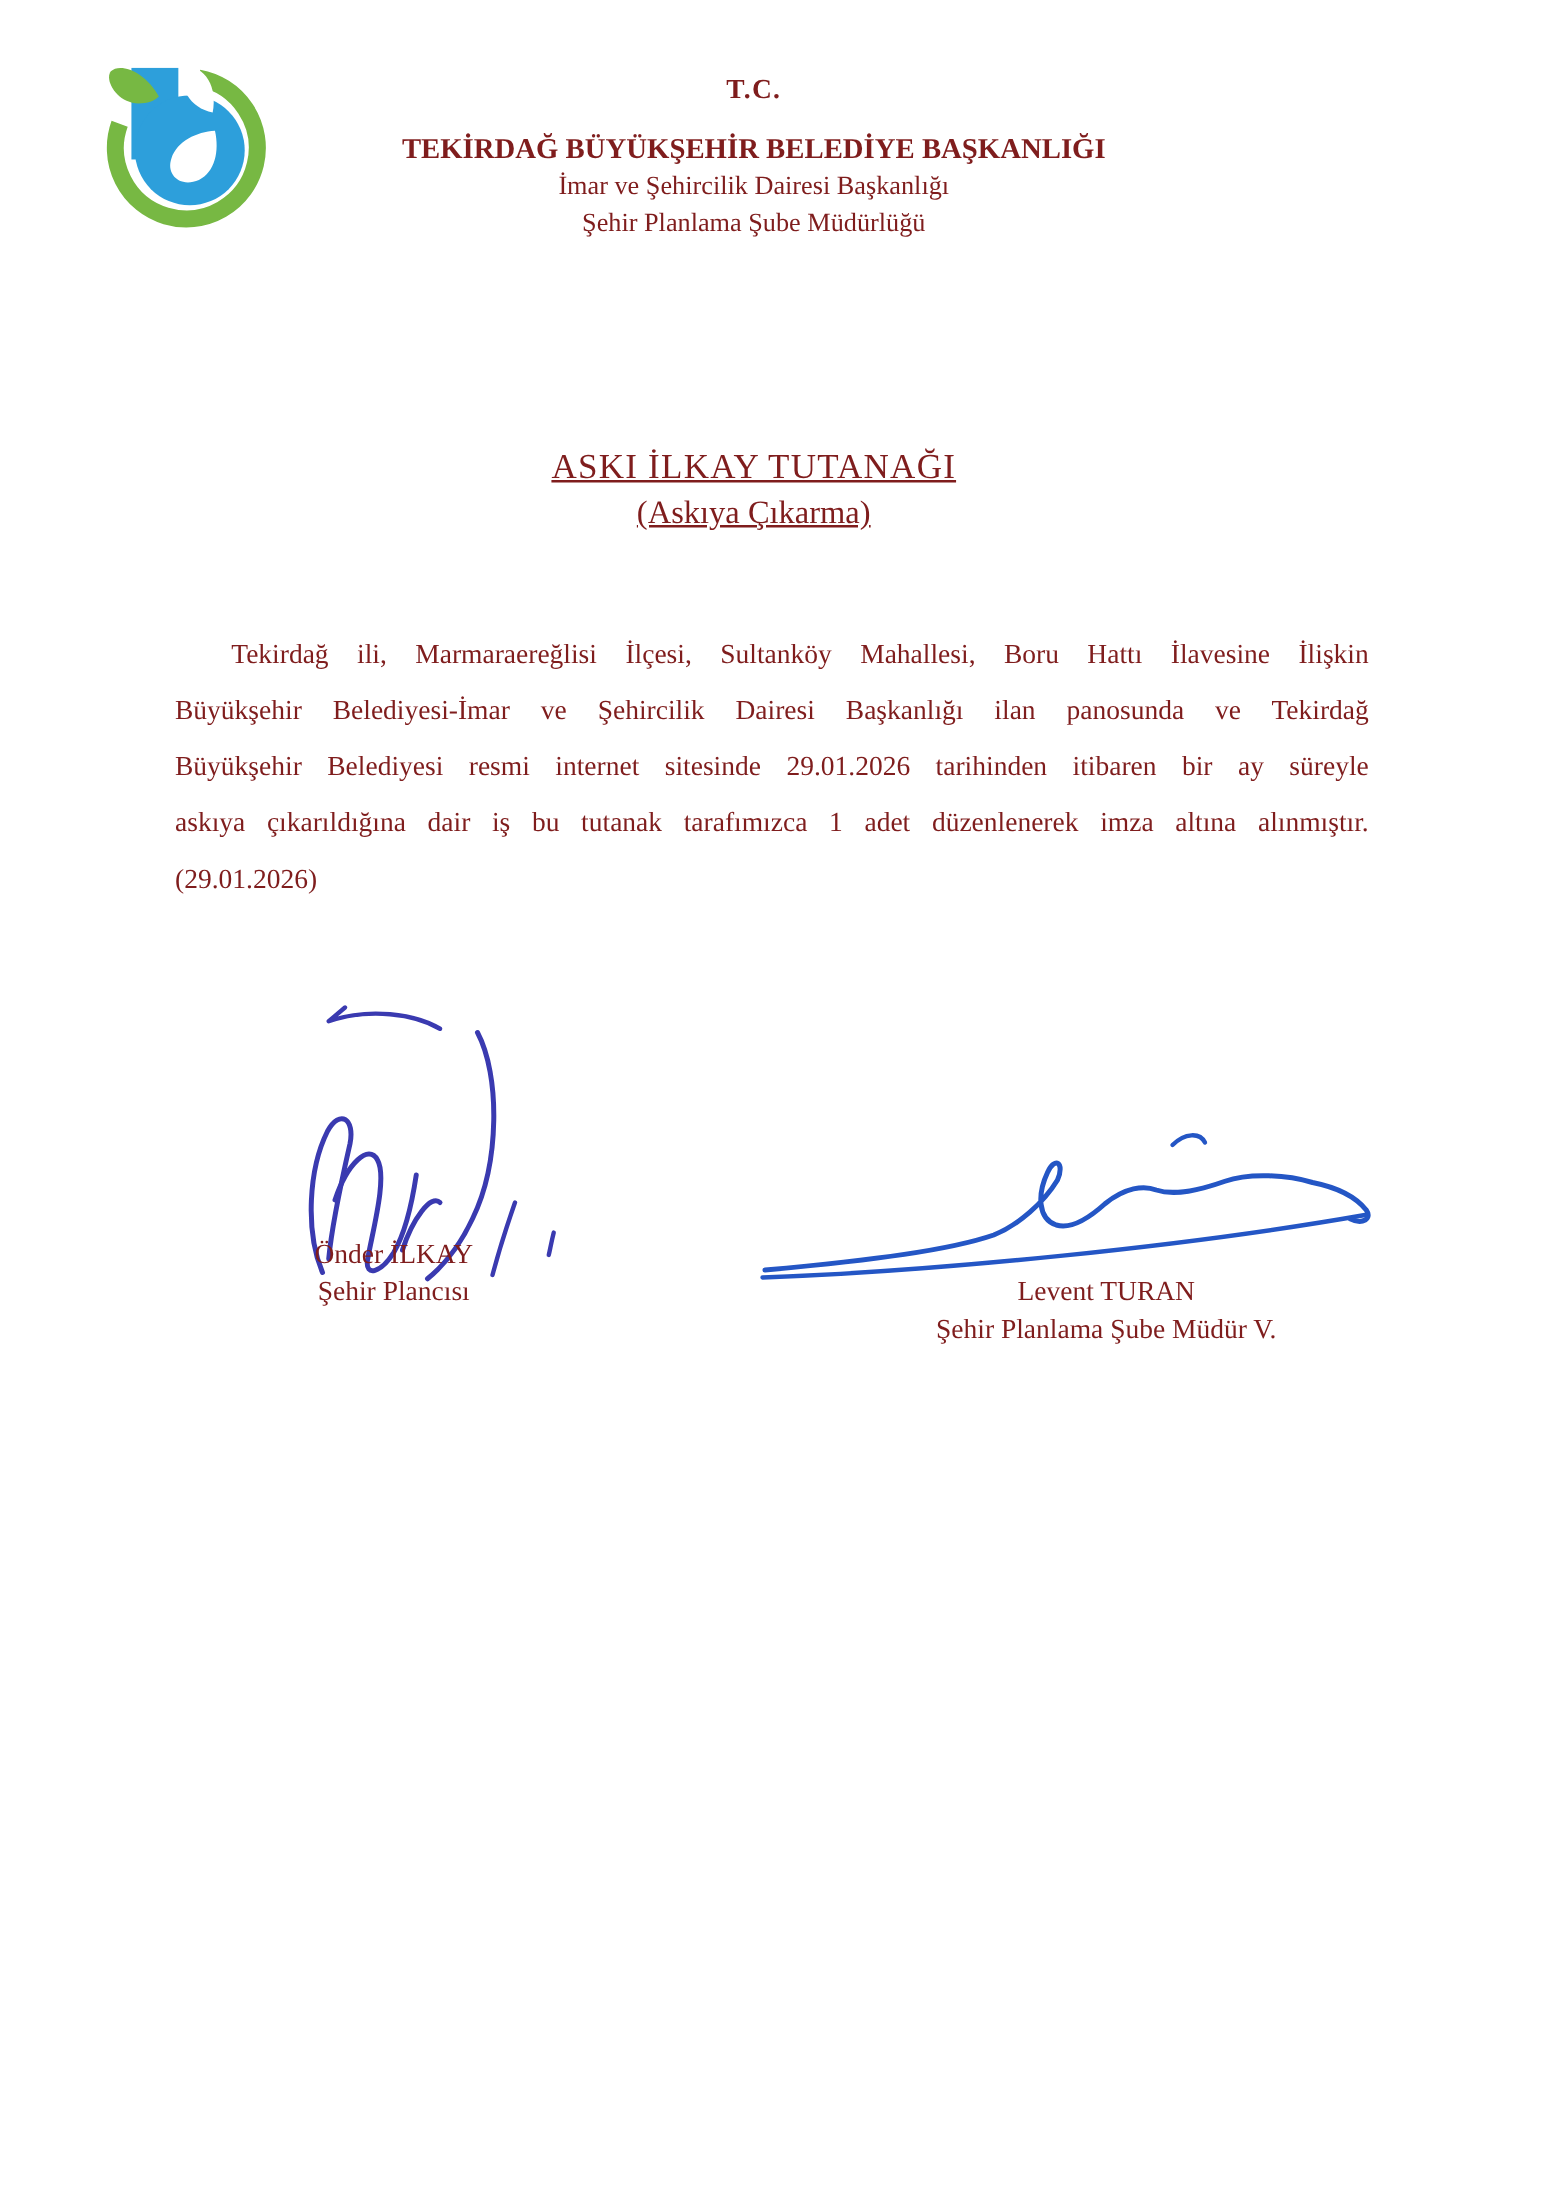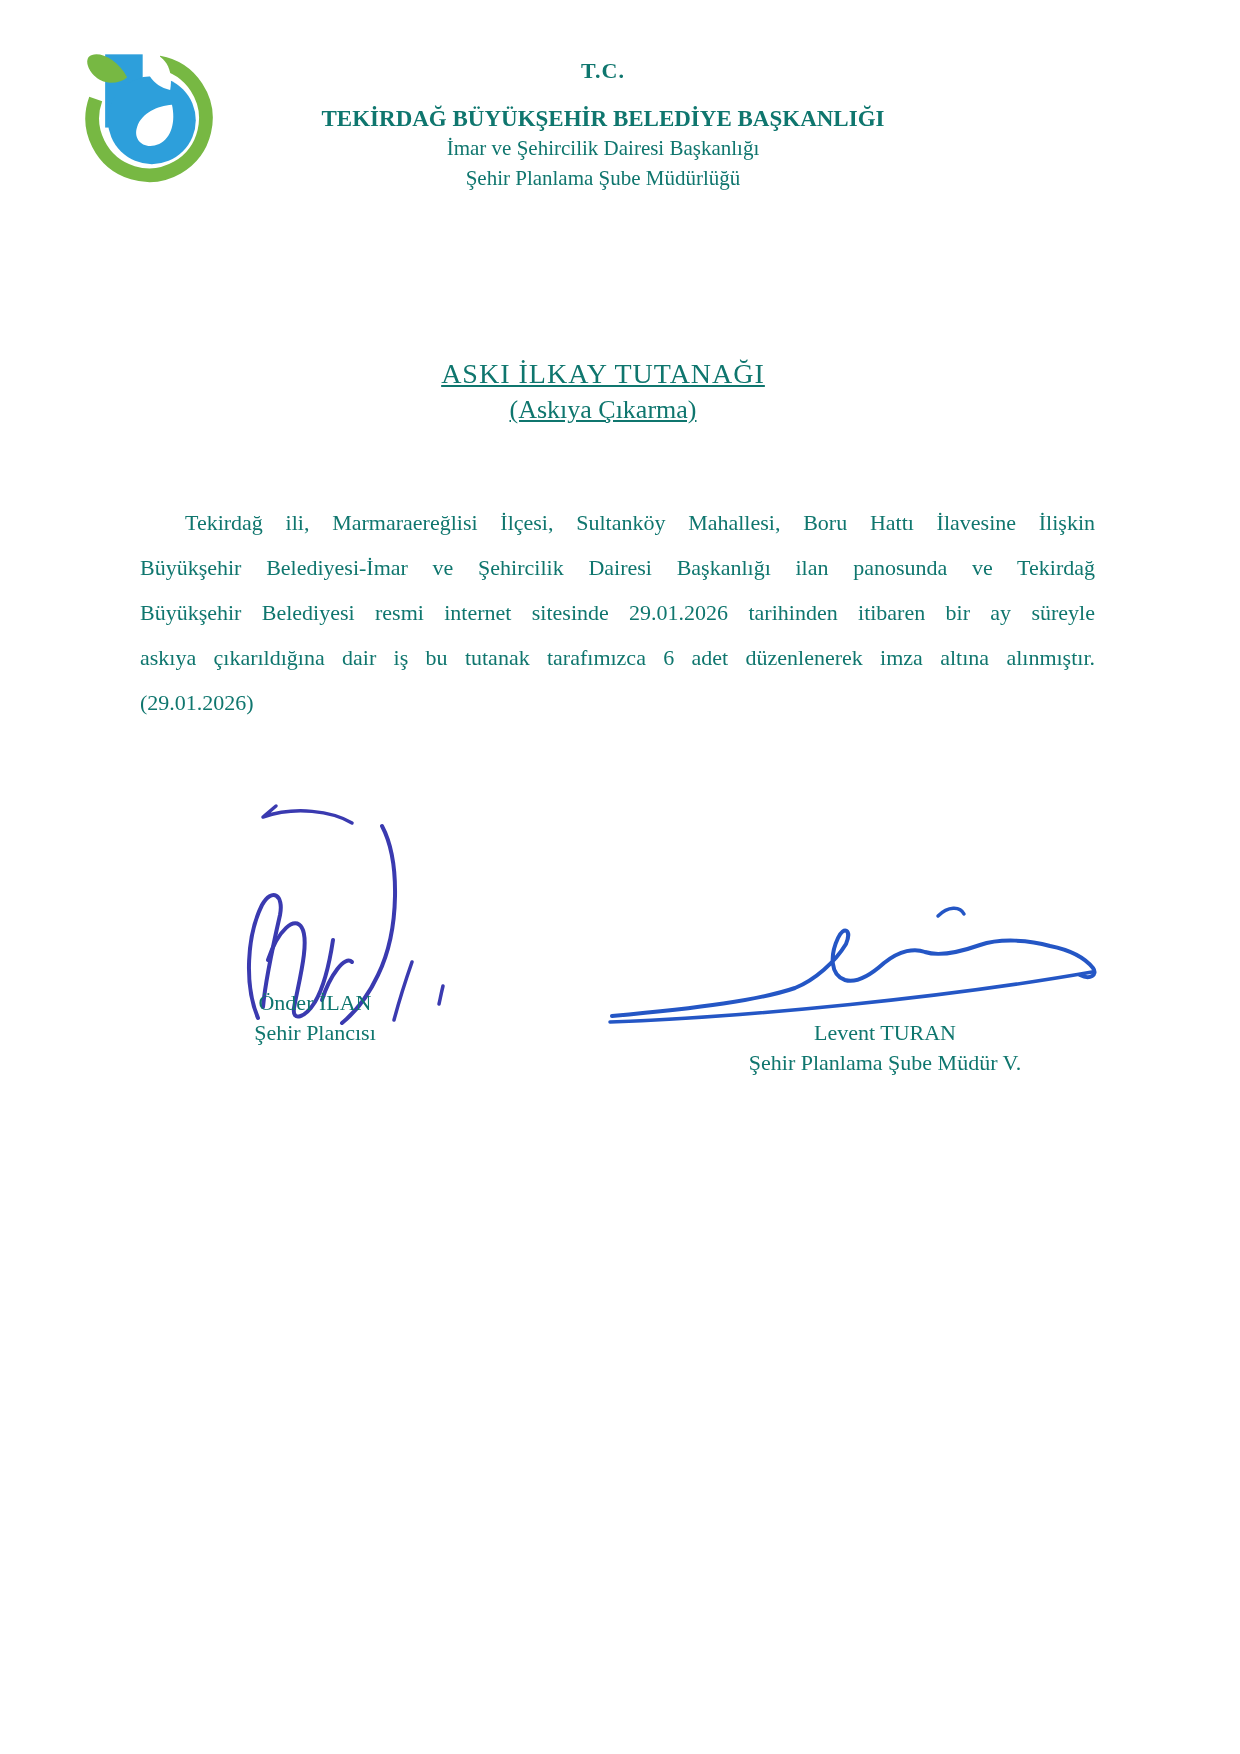--- a/index.html
+++ b/index.html
@@ -1,21 +1,21 @@
 <!DOCTYPE html>
 <html style="--logo-green: #77b843; --logo-blue: #2d9fdb; --ink-left: #3a3ab0; --ink-right: #2456c5;"><head>
 <meta charset="utf-8">
 <style>
   html,body{margin:0;padding:0;background:#ffffff;}
   .page{
     position:relative;
     width:1240px;height:1754px;
     background:#ffffff;
     font-family:"Liberation Serif","DejaVu Serif",serif;
-    color:#0f766e;
+    color:#7f1d1d;
     overflow:hidden;
   }
   
   .logo{position:absolute;left:85px;top:45px;width:130px;height:145px;}
   .header-block{position:absolute;left:0;top:58px;width:1206px;text-align:center;}
   .tc{font-size:22px;font-weight:bold;letter-spacing:1px;}
   .org1{margin-top:22px;font-size:23px;font-weight:bold;}
   .org2{margin-top:4px;font-size:21px;}
   .org3{margin-top:5px;font-size:21px;}
   
@@ -71,42 +71,42 @@
 
   <div class="doc-title">
     <div class="doc-title-line1">ASKI İLKAY TUTANAĞI</div>
     <div class="doc-title-line2">(Askıya Çıkarma)</div>
   </div>
 
   <div class="body-text">
     <div class="jline first">Tekirdağ ili, Marmaraereğlisi İlçesi, Sultanköy Mahallesi, Boru Hattı İlavesine İlişkin</div>
     <div class="jline">Büyükşehir Belediyesi-İmar ve Şehircilik Dairesi Başkanlığı ilan panosunda ve Tekirdağ</div>
     <div class="jline">Büyükşehir Belediyesi resmi internet sitesinde 29.01.2026 tarihinden itibaren bir ay süreyle</div>
-    <div class="jline">askıya çıkarıldığına dair iş bu tutanak tarafımızca 6 adet düzenlenerek imza altına alınmıştır.</div>
+    <div class="jline">askıya çıkarıldığına dair iş bu tutanak tarafımızca 1 adet düzenlenerek imza altına alınmıştır.</div>
     <div class="date-line">(29.01.2026)</div>
   </div>
 
   <svg class="ink ink-left" viewBox="0 0 230 270" xmlns="http://www.w3.org/2000/svg">
     <path stroke-width="3.5" d="M 46,11 L 33,22 C 65,11 102,16 122,28"></path>
     <path stroke-width="4" d="M 152,31 C 170,65 170,135 148,180 C 140,197 128,215 112,228"></path>
     <path stroke-width="4" d="M 28,223 C 14,190 17,140 32,110 C 42,92 54,100 50,120 C 42,155 35,190 33,212"></path>
     <path stroke-width="4" d="M 38,165 C 48,135 65,120 72,133 C 80,147 68,190 64,213 C 62,227 75,223 85,207 C 95,190 100,165 103,145"></path>
     <path stroke-width="4" d="M 92,205 C 100,180 115,160 122,167"></path>
     <path stroke-width="3.5" d="M 182,167 C 174,190 168,210 164,225"></path>
     <path stroke-width="3.5" d="M 213,191 C 211,199 210,205 209,209"></path>
   </svg>
 
   <svg class="ink ink-right" viewBox="0 0 510 140" xmlns="http://www.w3.org/2000/svg">
     <path stroke-width="3.5" d="M 338,21 C 348,11 360,11 364,19"></path>
     <path stroke-width="4" d="M 12,121 C 100,113 160,105 195,93 C 215,85 235,67 246,49 C 252,35 244,30 238,43 C 230,60 230,80 245,85 C 258,89 274,77 284,68 C 300,55 315,53 325,57 C 340,62 360,57 380,50 C 400,43 430,45 450,51 C 470,55 485,63 493,73 C 498,80 490,85 480,80"></path>
     <path stroke-width="3.5" d="M 10,127 C 150,122 350,102 492,77"></path>
   </svg>
 
   <div class="sig-block sig-left">
-    <div class="sig-name">Önder İLAN</div>
+    <div class="sig-name">Önder İLKAY</div>
     <div class="sig-title">Şehir Plancısı</div>
   </div>
   <div class="sig-block sig-right">
     <div class="sig-name">Levent TURAN</div>
     <div class="sig-title">Şehir Planlama Şube Müdür V.</div>
   </div>
 
 </div>
 
 </body></html>

